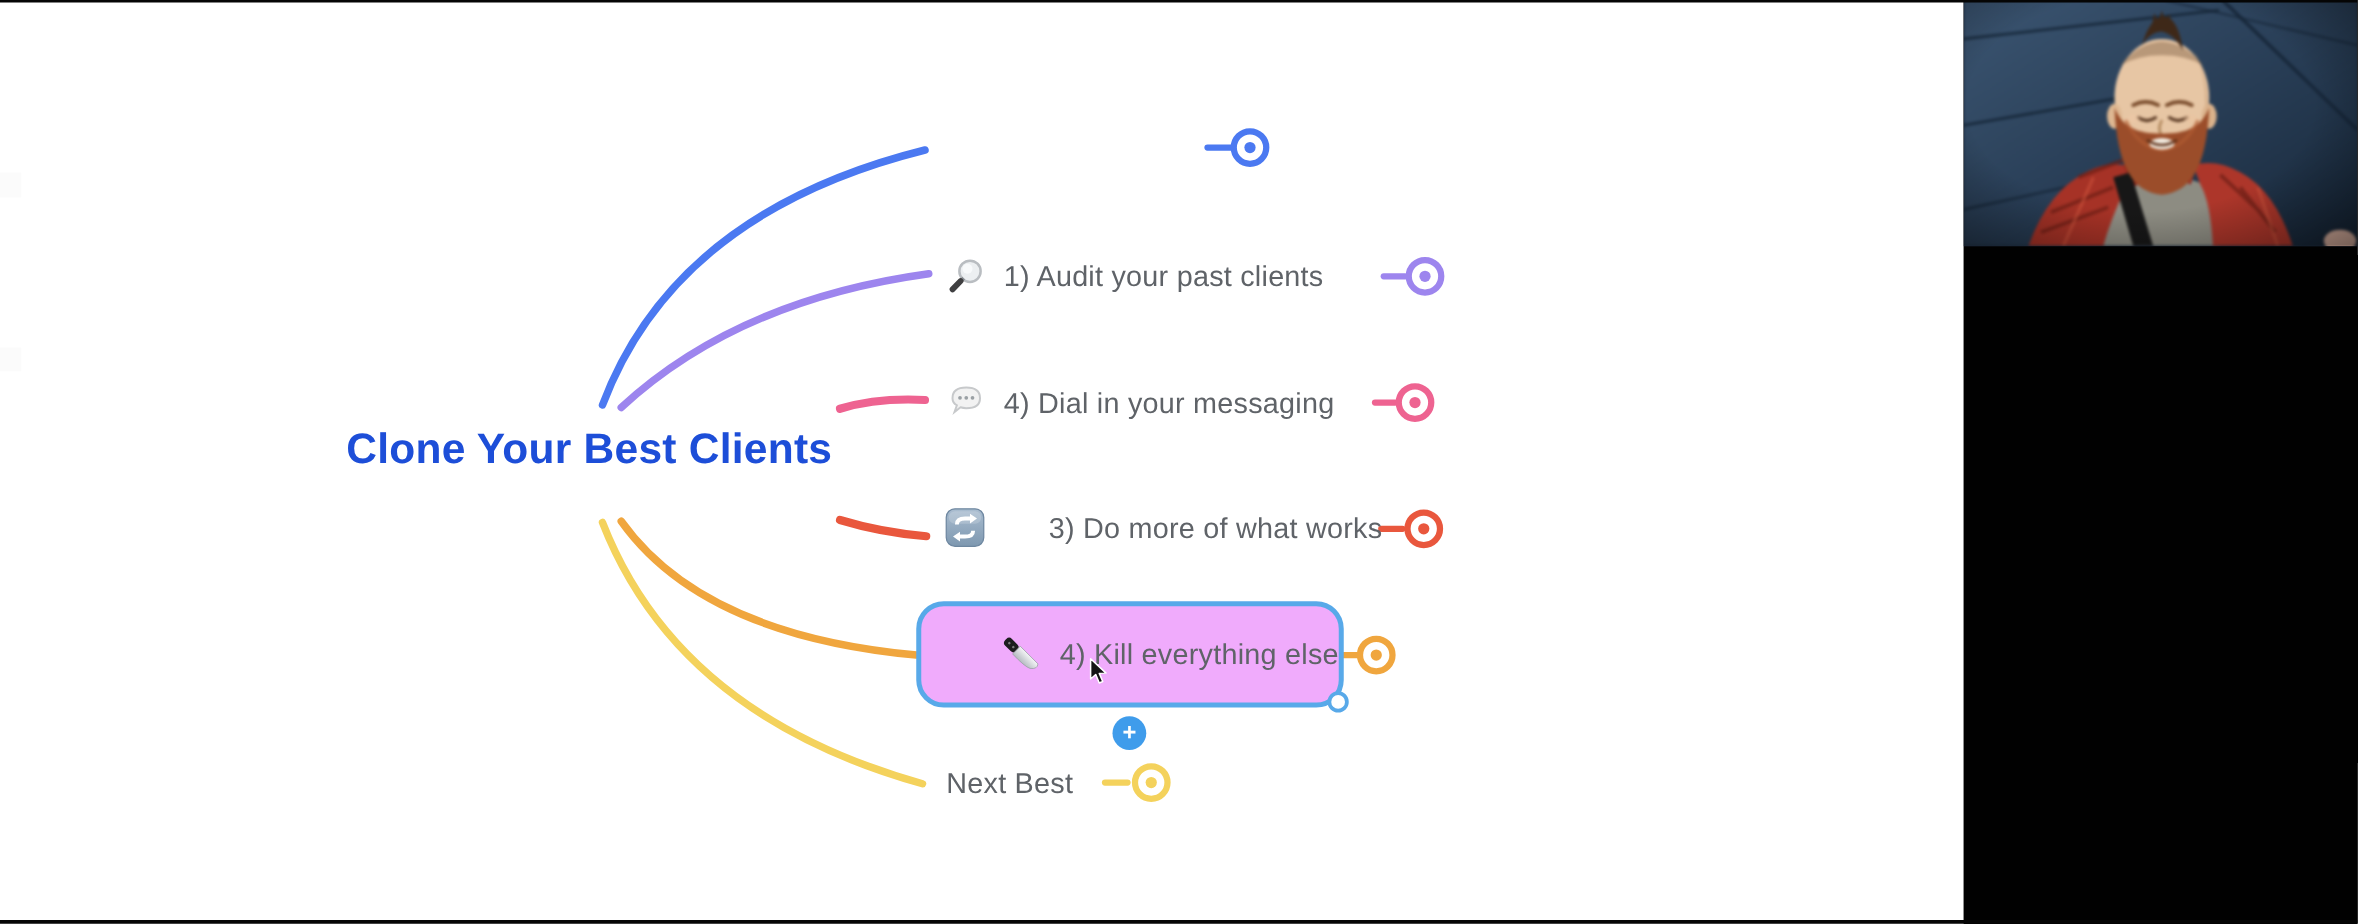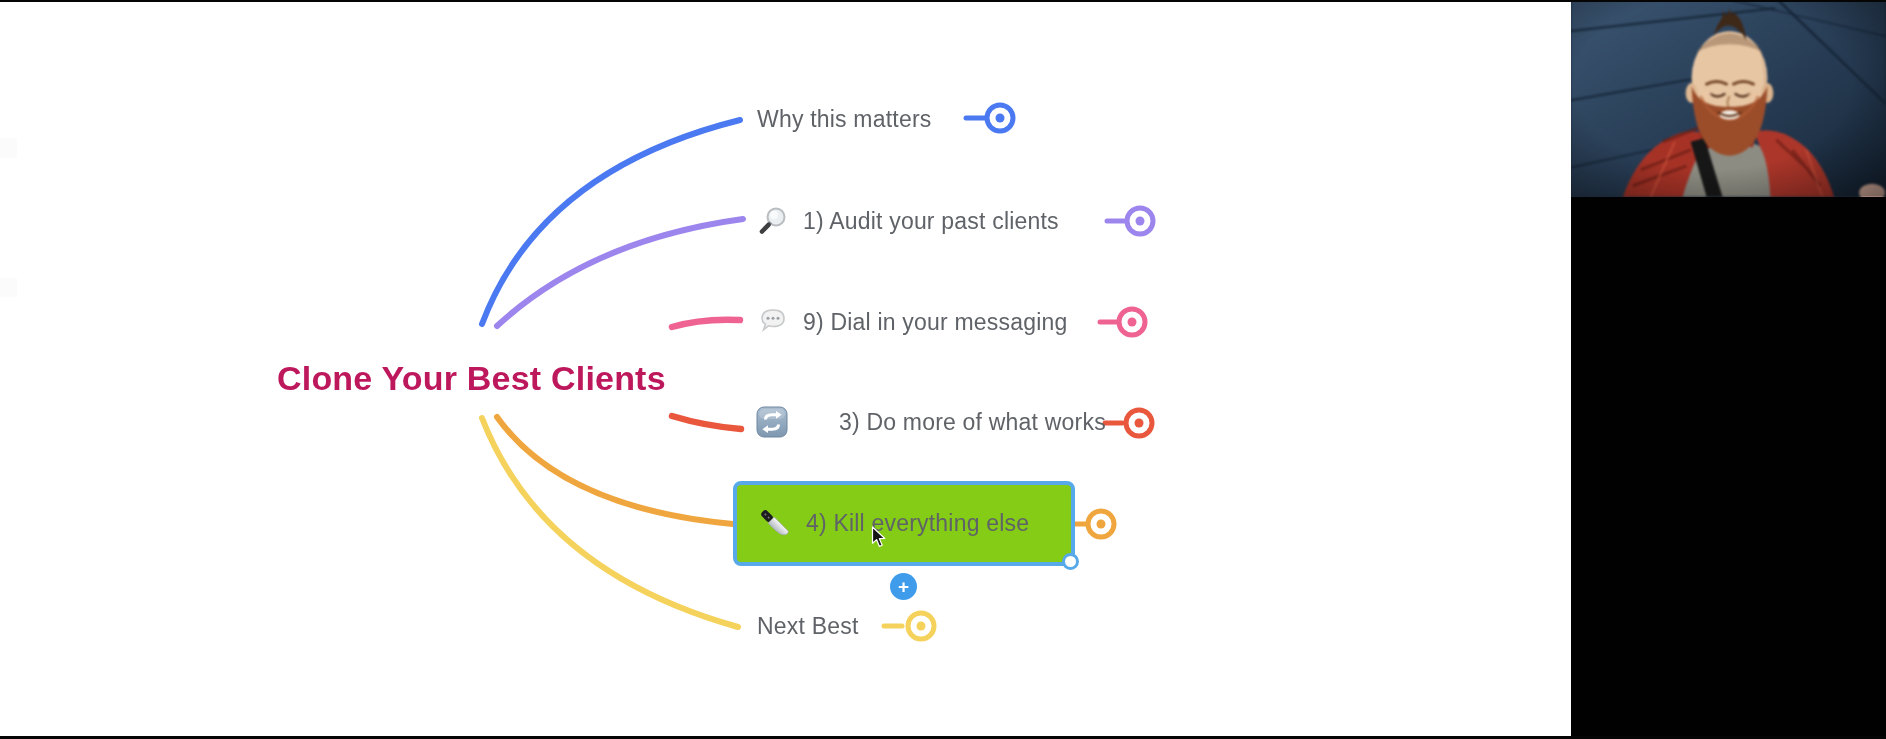--- a/index.html
+++ b/index.html
@@ -3,27 +3,27 @@
 <meta charset="utf-8">
 <style>
   html,body{margin:0;padding:0;background:#000;}
   .stage{position:relative;width:1886px;height:739px;background:#000;overflow:hidden;
          font-family:"Liberation Sans",sans-serif;}
   .canvas{position:absolute;left:0;top:0;width:1571px;height:739px;background:#ffffff;}
   .edge-top{position:absolute;left:0;top:0;width:1886px;height:2px;background:#050505;z-index:30;}
   .edge-bottom{position:absolute;left:0;top:736px;width:1886px;height:3px;background:#050505;z-index:30;}
   .artifact{position:absolute;background:#fbfbfb;}
   .links{position:absolute;left:0;top:0;z-index:1;}
-  .root-title{position:absolute;left:277px;top:359px;font-size:34px;font-weight:700;
-              color:#be185d;letter-spacing:.2px;z-index:3;white-space:nowrap;}
+  .root-title{position:absolute;left:277px;top:340px;font-size:34px;font-weight:700;
+              color:#1d4ed8;letter-spacing:.2px;z-index:3;white-space:nowrap;}
   .node{position:absolute;display:flex;align-items:center;height:40px;z-index:3;white-space:nowrap;}
   .nlabel{font-size:23px;color:#5f6368;letter-spacing:.2px;}
   .emoji{display:inline-flex;align-items:center;justify-content:center;margin-right:13px;}
-  .selected-box{box-sizing:border-box;border:4px solid #58a9e9;border-radius:8px;
-                background:#84cc16;padding-left:20px;z-index:2;}
+  .selected-box{box-sizing:border-box;border:4px solid #58a9e9;border-radius:22px;
+                background:#f0abfc;padding-left:20px;z-index:2;justify-content:flex-end;}
   .sel-handle{position:absolute;left:1062px;top:553px;width:11px;height:11px;background:#fff;
               border:3px solid #58a9e9;border-radius:50%;z-index:4;}
   .add-btn{position:absolute;left:890px;top:573px;width:27px;height:27px;border-radius:50%;
            background:#3f9ceb;color:#fff;font-size:19px;font-weight:700;display:flex;
            align-items:center;justify-content:center;z-index:4;line-height:1;}
   .cursor{position:absolute;left:871px;top:526px;z-index:10;}
   .right-col{position:absolute;left:1571px;top:0;width:315px;height:739px;background:#010101;}
   .video{position:absolute;left:0;top:0;width:315px;height:197px;overflow:hidden;background:#1c2b3d;}
   .video svg{display:block;}
   .blurwrap{filter:blur(1.1px) saturate(.95);}
@@ -75,23 +75,20 @@
         <circle cx="1101" cy="524" r="4.5" fill="#f0a63e"></circle>
       </g>
       <g>
         <circle cx="921" cy="626" r="13" fill="#fff" stroke-width="5" stroke="#f4d25c"></circle>
         <circle cx="921" cy="626" r="4.5" fill="#f4d25c"></circle>
       </g>
     </svg>
 
     <div class="root-title">Clone Your Best Clients</div>
 
-    <div class="node" style="left:757px;top:99px;">
-      <span class="nlabel">Why this matters</span>
-    </div>
 
     <div class="node" style="left:756px;top:201px;">
       <span class="emoji">
         <svg width="34" height="34" viewBox="0 0 34 34">
           <circle cx="20" cy="13" r="8.5" fill="#eceff1" stroke="#b9bdc1" stroke-width="2"></circle>
           <circle cx="18" cy="11" r="4" fill="#f8fafb"></circle>
           <line x1="15" y1="18.5" x2="13" y2="20.5" stroke="#8a8f94" stroke-width="3"></line>
           <line x1="12.5" y1="20.8" x2="6" y2="27.5" stroke="#3f3f41" stroke-width="4.6" stroke-linecap="round"></line>
         </svg>
       </span>
@@ -100,21 +97,21 @@
 
     <div class="node" style="left:756px;top:302px;">
       <span class="emoji">
         <svg width="34" height="34" viewBox="0 0 34 34">
           <path d="M6 13.5 Q6 5 17 5 Q28 5 28 13.5 Q28 21.5 17 21.5 Q14.5 21.5 12.4 20.8 L7.6 24.6 L9.5 19.2 Q6 17.2 6 13.5 Z" fill="#f2f2f2" stroke="#c7c9cb" stroke-width="1.6"></path>
           <circle cx="12" cy="13.2" r="1.5" fill="#9aa0a4"></circle>
           <circle cx="17" cy="13.2" r="1.5" fill="#9aa0a4"></circle>
           <circle cx="22" cy="13.2" r="1.5" fill="#9aa0a4"></circle>
         </svg>
       </span>
-      <span class="nlabel">9) Dial in your messaging</span>
+      <span class="nlabel">4) Dial in your messaging</span>
     </div>
 
     <div class="node" style="left:754px;top:402px;gap:36px;">
       <span class="emoji">
         <svg width="36" height="36" viewBox="0 0 36 36">
           <defs>
             <linearGradient id="repGrad" x1="0" y1="0" x2="0" y2="1">
               <stop offset="0" stop-color="#aabdd0"></stop>
                 <stop offset="1" stop-color="#7e98b0"></stop>
             </linearGradient>

